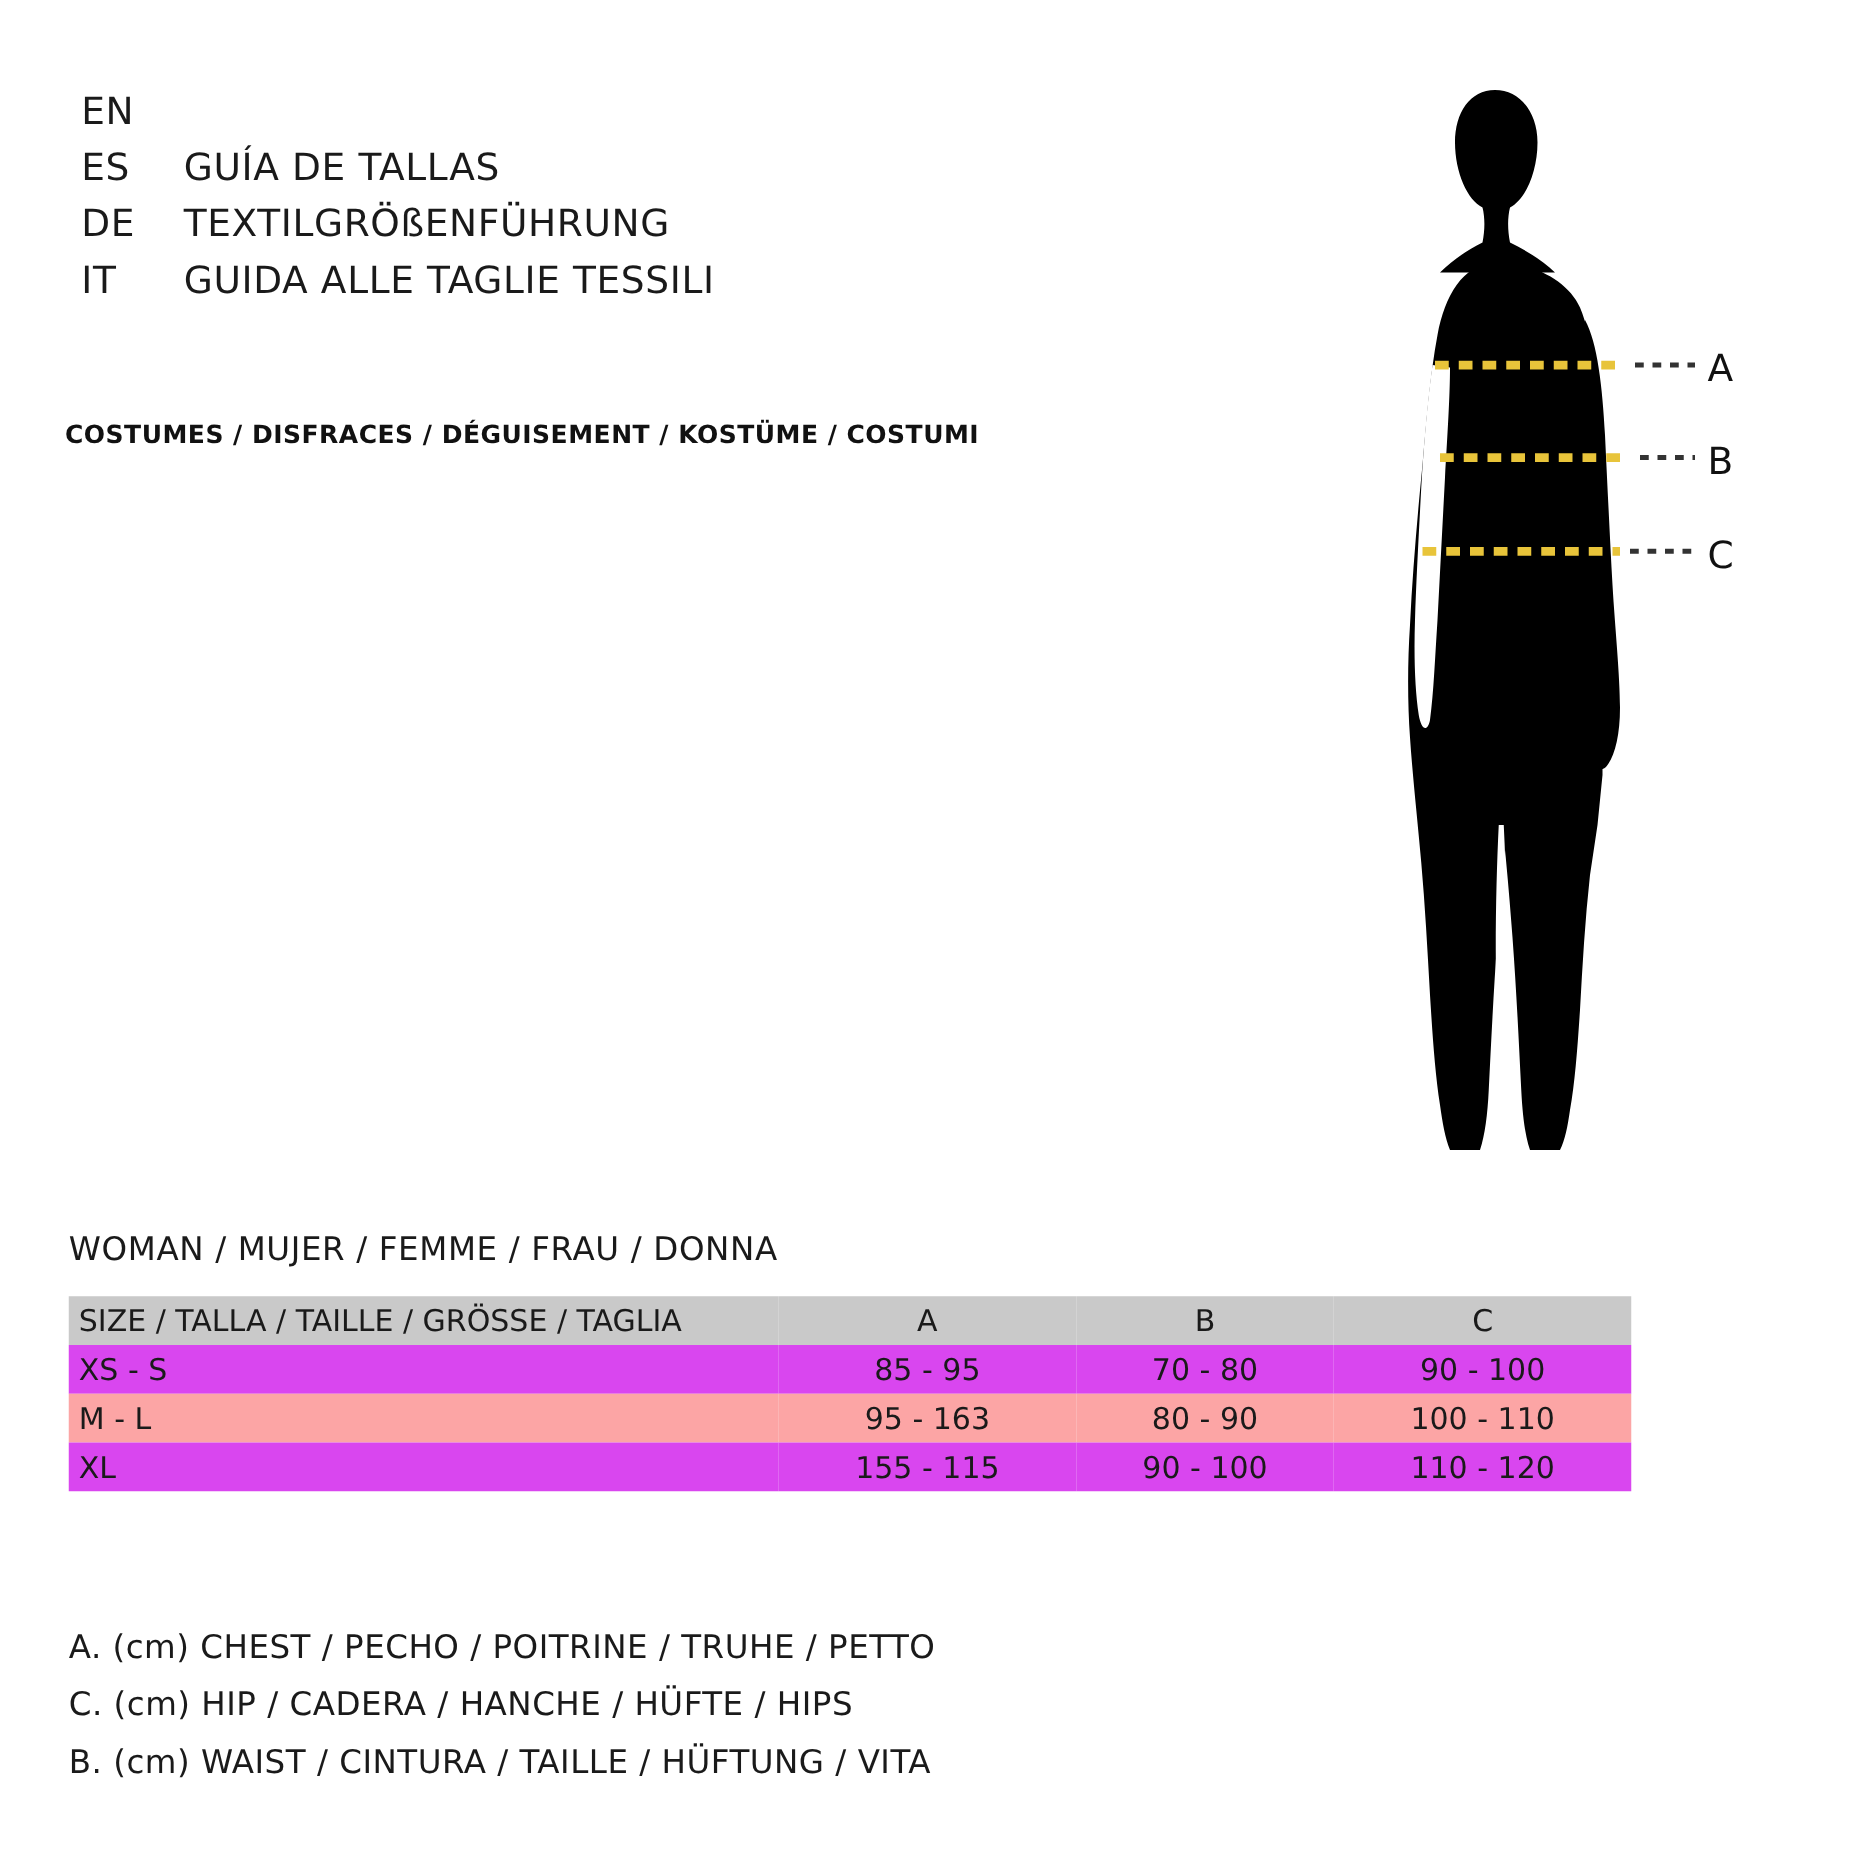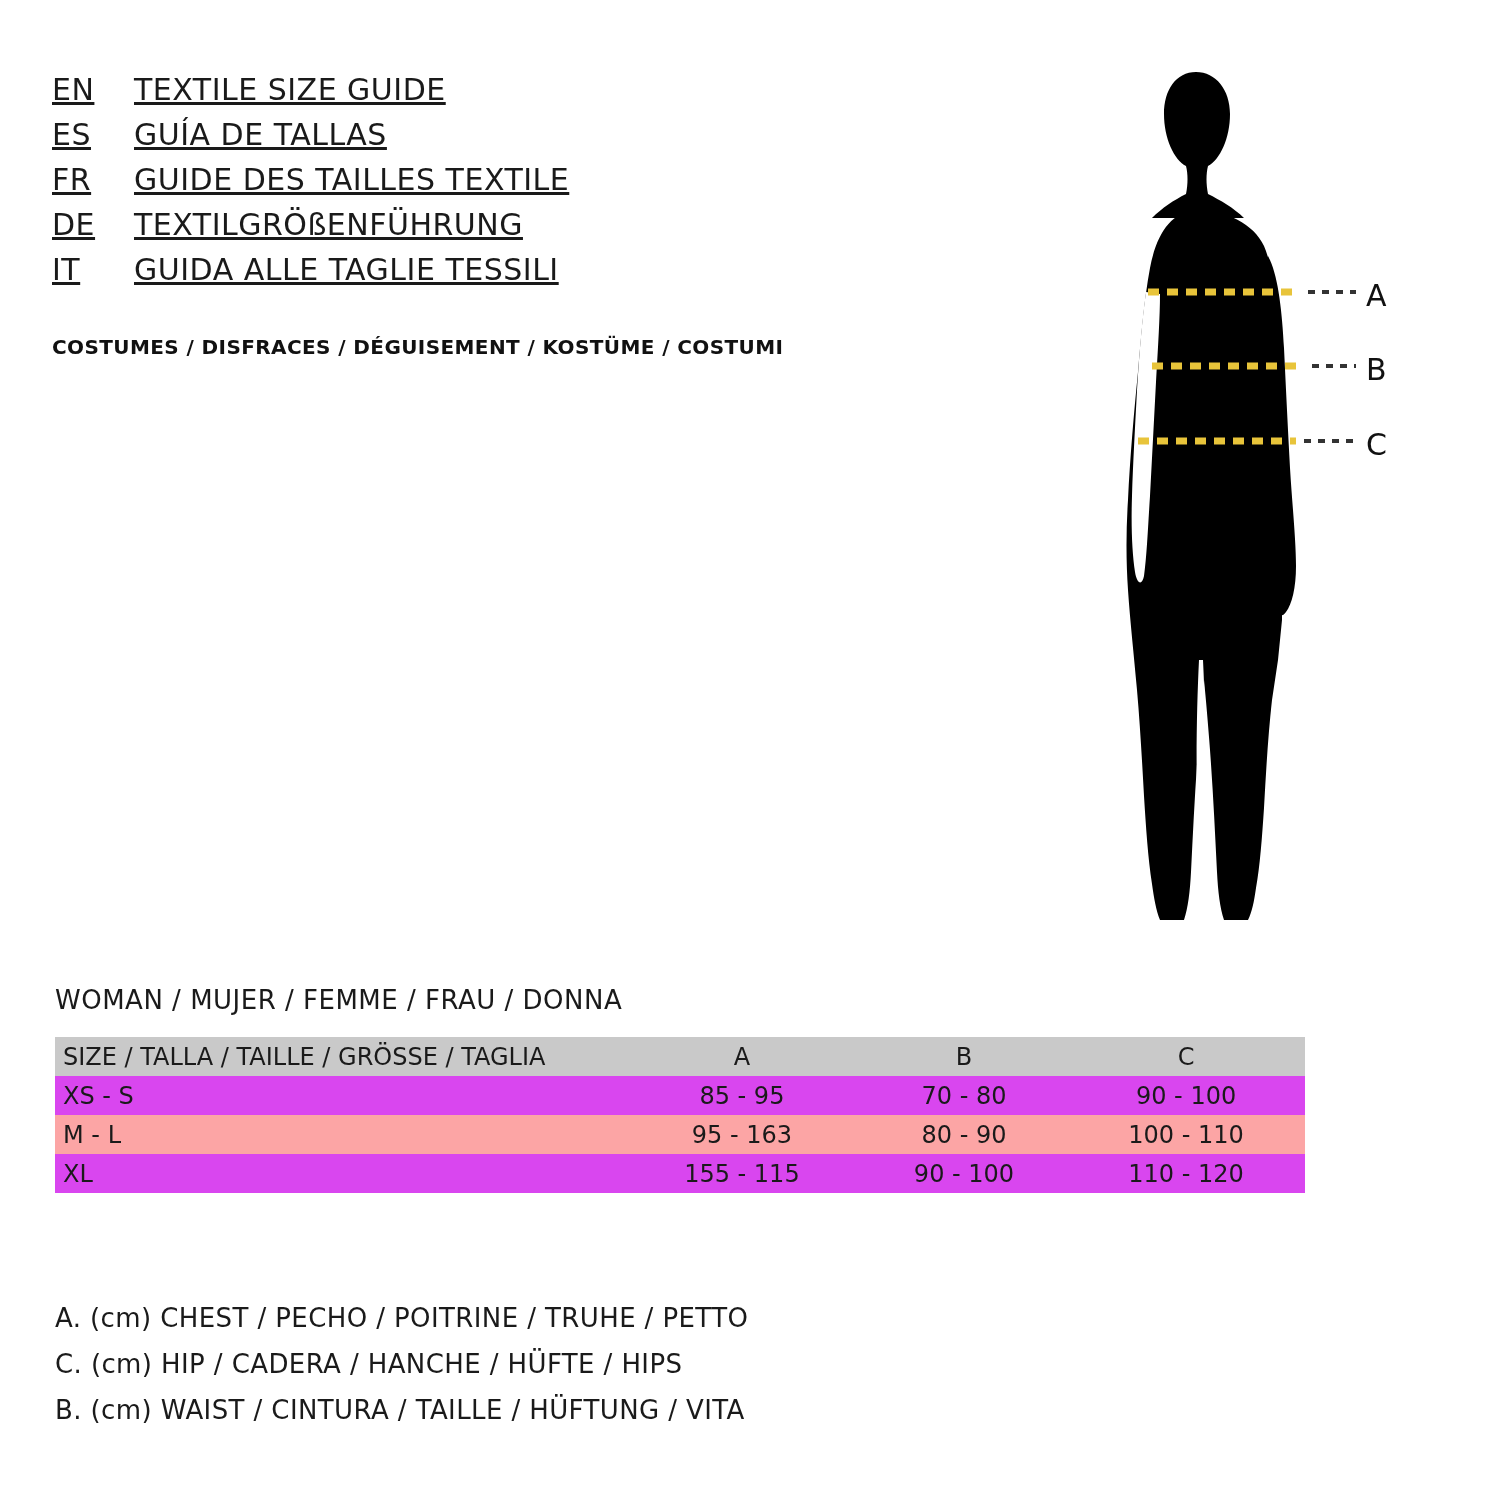--- a/index.html
+++ b/index.html
@@ -12,24 +12,23 @@
     height: 1500px;
     font-family: "DejaVu Sans", sans-serif;
     color: #1a1a1a;
     position: relative;
     overflow: hidden;
   }
 
   
   .lang-block {
     position: absolute;
-    left: 52px;
+    left: 65px;
     top: 72px;
     width: 1000px;
-    text-decoration: underline;
   }
   .lang-row {
     display: flex;
     align-items: baseline;
     height: 45px;
     letter-spacing: 0.5px;
   }
   .lang-code {
     width: 82px;
     font-size: 30px;
@@ -129,29 +128,24 @@
     letter-spacing: 0.4px;
     color: #1a1a1a;
   }
 </style>
 </head>
 <body>
 
 <div class="lang-block">
   <div class="lang-row">
     <span class="lang-code">EN</span>
-    <span class="lang-label">TEXTILE SIZE GUIDE</span>
   </div>
   <div class="lang-row">
     <span class="lang-code">ES</span>
     <span class="lang-label">GUÍA DE TALLAS</span>
-  </div>
-  <div class="lang-row">
-    <span class="lang-code">FR</span>
-    <span class="lang-label">GUIDE DES TAILLES TEXTILE</span>
   </div>
   <div class="lang-row">
     <span class="lang-code">DE</span>
     <span class="lang-label">TEXTILGRÖßENFÜHRUNG</span>
   </div>
   <div class="lang-row">
     <span class="lang-code">IT</span>
     <span class="lang-label">GUIDA ALLE TAGLIE TESSILI</span>
   </div>
 </div>

